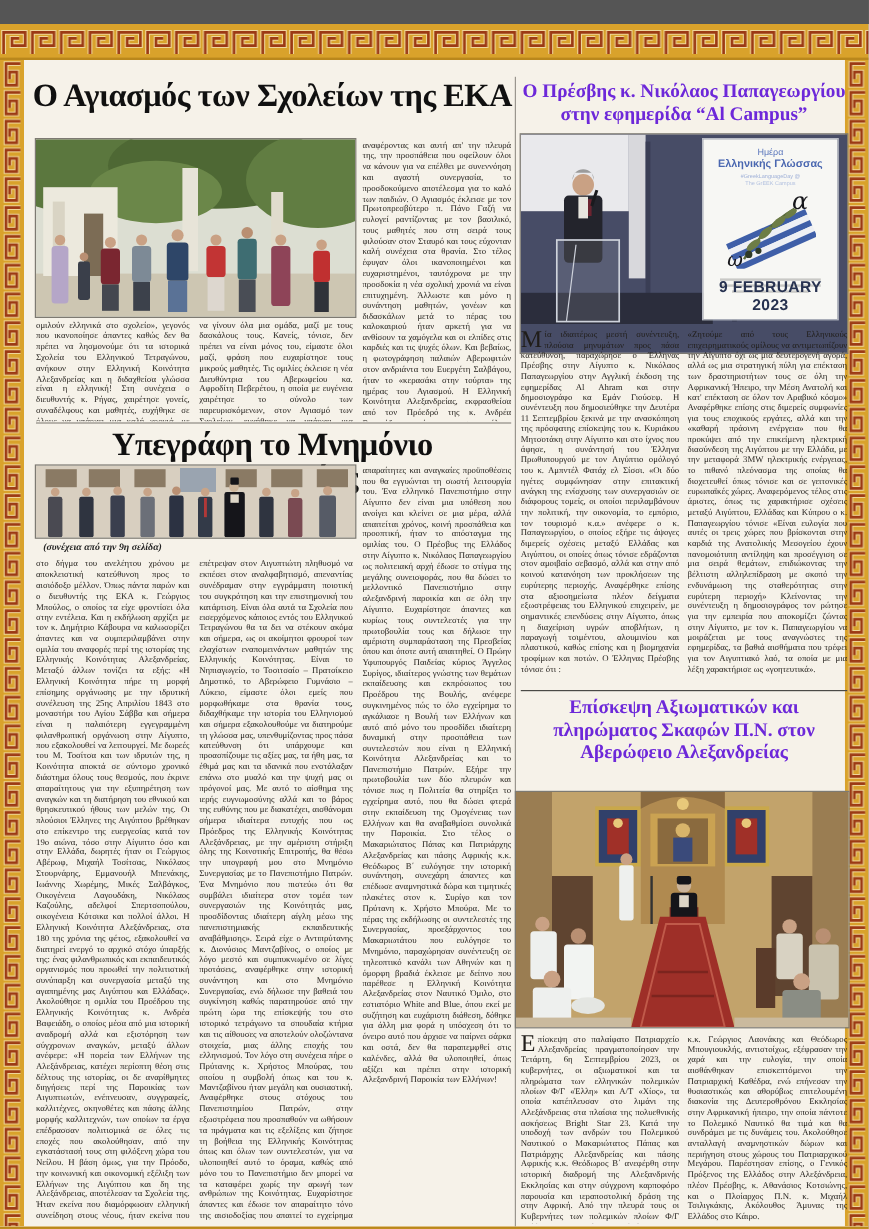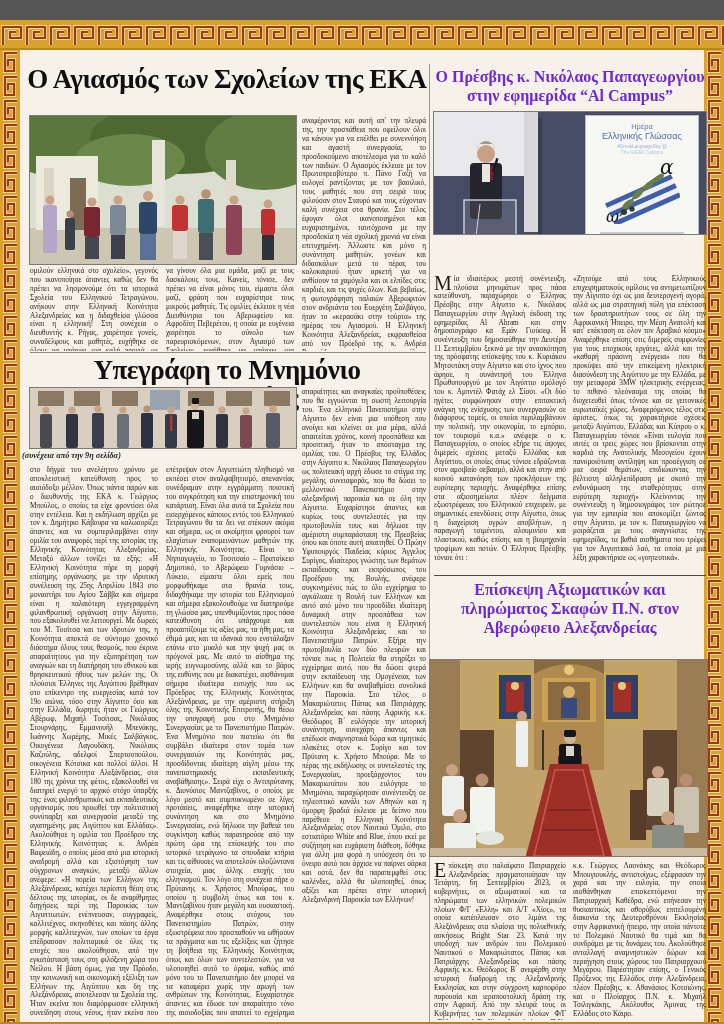--- a/index.html
+++ b/index.html
@@ -17,21 +17,21 @@
   .h-med{position:absolute;font-weight:700;font-size:16px;line-height:1.18;text-align:center;color:#6d28d9;}
   .caption{position:absolute;font-size:8.2px;font-weight:700;font-style:italic;color:#222;}
   .rule{position:absolute;background:#8d8a84;}
   .vrule{position:absolute;width:1px;background:#9a968e;}
   
   .photo{position:absolute;overflow:hidden;background:#d8d4c8;outline:1px solid #7d7a72;}
   .photo svg{display:block;}
   
   .banner-txt{position:absolute;text-align:center;width:100%;left:0;}
   .bn1{font-family:"Liberation Sans",sans-serif;font-size:7.5px;color:#5e79bd;top:6px;}
-  .bn2{font-family:"Liberation Sans",sans-serif;font-size:9px;font-weight:400;color:#4a67b0;top:15px;}
+  .bn2{font-family:"Liberation Sans",sans-serif;font-size:9px;font-weight:700;color:#4a67b0;top:15px;}
   .bn3{font-family:"Liberation Sans",sans-serif;font-size:4.6px;color:#a0b1d8;top:28px;}
   .bn4{font-family:"Liberation Sans",sans-serif;font-size:4.6px;color:#b4c2e0;top:34px;}
   .bn5{font-family:"Liberation Sans",sans-serif;font-size:13px;font-weight:700;color:#273250;bottom:5px;letter-spacing:0.3px;}
   .bnline{position:absolute;height:1.6px;background:#c9c9c6;left:14px;right:14px;}
 </style>
 </head>
 <body>
 
 <div class="page">
 
@@ -149,32 +149,32 @@
           <rect x="162" y="24" width="7" height="7" fill="#ddd6c8"></rect>
         <circle cx="192" cy="22" r="3.6" fill="#c8a488"></circle>
           <rect x="186" y="26" width="12" height="34" rx="2" fill="#2f3440"></rect>
         <circle cx="216" cy="23" r="3.4" fill="#c8a488"></circle>
           <rect x="210" y="27" width="12" height="33" rx="2" fill="#7a4a52"></rect>
         <circle cx="243" cy="21" r="3.8" fill="#c8a488"></circle>
           <rect x="236" y="25" width="14" height="35" rx="2" fill="#565b66"></rect>
       </g>
     </svg>
   </div>
-  <div class="caption" style="left:22px;top:431px;width:266px">(συνέχεια από την 9η σελίδα)</div>
+  <div class="caption" style="left:36px;top:431px;width:266px">(συνέχεια από την 9η σελίδα)</div>
 
   <div class="col" style="left:30px;top:446px;width:128px;height:552px">στο δήγμα του ανελέητου χρόνου με αποκλειστική κατεύθυνση προς το αισιόδοξο μέλλον. Όπως πάντα παρών και ο διευθυντής της ΕΚΑ κ. Γεώργιος Μπούλος, ο οποίος τα είχε φροντίσει όλα στην εντέλεια. Και η εκδήλωση αρχίζει με τον κ. Δημήτριο Κάβουρα να καλωσορίζει άπαντες και να συμπεριλαμβάνει στην ομιλία του αναφορές περί της ιστορίας της Ελληνικής Κοινότητας Αλεξανδρείας. Μεταξύ άλλων τονίζει τα εξής: «Η Ελληνική Κοινότητα πήρε τη μορφή επίσημης οργάνωσης με την ιδρυτική συνέλευση της 25ης Απριλίου 1843 στο μοναστήρι του Αγίου Σάββα και σήμερα είναι η παλαιότερη εγγεγραμμένη φιλανθρωπική οργάνωση στην Αίγυπτο, που εξακολουθεί να λειτουργεί. Με δωρεές του Μ. Τοσίτσα και των ιδρυτών της, η Κοινότητα αποκτά σε σύντομο χρονικό διάστημα όλους τους θεσμούς, που έκρινε απαραίτητους για την εξυπηρέτηση των αναγκών και τη διατήρηση του εθνικού και θρησκευτικού ήθους των μελών της. Οι πλούσιοι Έλληνες της Αιγύπτου βρέθηκαν στο επίκεντρο της ευεργεσίας κατά τον 19ο αιώνα, τόσο στην Αίγυπτο όσο και στην Ελλάδα, δωρητές ήταν οι Γεώργιος Αβέρωφ, Μιχαήλ Τοσίτσας, Νικόλαος Στουρνάρης, Εμμανουήλ Μπενάκης, Ιωάννης Χωρέμης, Μικές Σαλβάγκος, Οικογένεια Λαγουδάκη, Νικόλαος Καζούλης, αδελφοί Σπερτσοπούλου, οικογένεια Κότσικα και πολλοί άλλοι. Η Ελληνική Κοινότητα Αλεξάνδρειας, στα 180 της χρόνια της φέτος, εξακολουθεί να διατηρεί ενεργό το αρχικό στόχο ύπαρξής της: ένας φιλανθρωπικός και εκπαιδευτικός οργανισμός που προωθεί την πολιτιστική συνύπαρξη και συνεργασία μεταξύ της αγαπημένης μας Αιγύπτου και Ελλάδας». Ακολούθησε η ομιλία του Προέδρου της Ελληνικής Κοινότητας κ. Ανδρέα Βαφειάδη, ο οποίος μέσα από μια ιστορική αναδρομή αλλά και εξιστόρηση των σύγχρονων αναγκών, μεταξύ άλλων ανέφερε: «Η πορεία των Ελλήνων της Αλεξάνδρειας, κατέχει περίοπτη θέση στις δέλτους της ιστορίας, οι δε αναρίθμητες διηγήσεις περί της Παροικίας των Αιγυπτιωτών, ενέπνευσαν, συγγραφείς, καλλιτέχνες, σκηνοθέτες και πάσης άλλης μορφής καλλιτεχνών, των οποίων τα έργα επέδρασσαν πολιτισμικά σε όλες τις εποχές που ακολούθησαν, από την εγκατάστασή τους στη φιλόξενη χώρα του Νείλου. Η βάση όμως, για την Πρόοδο, την κοινωνική και οικονομική εξέλιξη των Ελλήνων της Αιγύπτου και δη της Αλεξάνδρειας, αποτέλεσαν τα Σχολεία της. Ήταν εκείνα που διαμόρφωσαν ελληνική συνείδηση στους νέους, ήταν εκείνα που δεν</div>
   <div class="col" style="left:166px;top:446px;width:128px;height:552px">επέτρεψαν στον Αιγυπτιώτη πληθυσμό να εκπέσει στον αναλφαβητισμό, απεναντίας συνέδραμαν στην εγγράμματη ποιοτική του συγκρότηση και την επιστημονική του κατάρτιση. Είναι όλα αυτά τα Σχολεία που εισερχόμενος κάποιος εντός του Ελληνικού Τετραγώνου θα τα δει να στέκουν ακόμα και σήμερα, ως οι ακοίμητοι φρουροί των ελαχίστων εναπομεινάντων μαθητών της Ελληνικής Κοινότητας. Είναι το Νηπιαγωγείο, το Τοσιτσαίο – Πρατσίκειο Δημοτικό, το Αβερώφειο Γυμνάσιο – Λύκειο, είμαστε όλοι εμείς που μορφωθήκαμε στα θρανία τους, διδαχθήκαμε την ιστορία του Ελληνισμού και σήμερα εξακολουθούμε να διατηρούμε τη γλώσσα μας, υπενθυμίζοντας προς πάσα κατεύθυνση ότι υπάρχουμε και προασπίζουμε τις αξίες μας, τα ήθη μας, τα έθιμά μας και τα ιδανικά που ενστάλαξαν επάνω στο μυαλό και την ψυχή μας οι πρόγονοί μας. Με αυτό το αίσθημα της ιερής ευγνωμοσύνης αλλά και το βάρος της ευθύνης που με διακατέχει, αισθάνομαι σήμερα ιδιαίτερα ευτυχής που ως Πρόεδρος της Ελληνικής Κοινότητας Αλεξάνδρειας, με την αμέριστη στήριξη όλης της Κοινοτικής Επιτροπής, θα θέσω την υπογραφή μου στο Μνημόνιο Συνεργασίας με το Πανεπιστήμιο Πατρών. Ένα Μνημόνιο που πιστεύω ότι θα συμβάλει ιδιαίτερα στον τομέα των συνεργασιών της Κοινότητάς μας, προσδίδοντας ιδιαίτερη αίγλη μέσω της πανεπιστημιακής εκπαιδευτικής αναβάθμισης». Σειρά είχε ο Αντιπρύτανης κ. Διονύσιος Μαντζαβίνος, ο οποίος με λόγο μεστό και συμπυκνωμένο σε λίγες προτάσεις, αναφέρθηκε στην ιστορική συνάντηση και στο Μνημόνιο Συνεργασίας, ενώ δήλωσε την βαθειά του συγκίνηση καθώς παρατηρούσε από την πρώτη ώρα της επίσκεψής του στο ιστορικό τετράγωνο τα σπουδαία κτήρια και τις αίθουσες να αποτελούν ολοζώντανα στοιχεία, μιας άλλης εποχής του ελληνισμού. Τον λόγο στη συνέχεια πήρε ο Πρύτανης κ. Χρήστος Μπούρας, του οποίου η συμβολή όπως και του κ. Μαντζαβίνου ήταν μεγάλη και ουσιαστική. Αναφέρθηκε στους στόχους του Πανεπιστημίου Πατρών, στην εξωστρέφεια που προσπαθούν να ωθήσουν τα πράγματα και τις εξελίξεις και ζήτησε τη βοήθεια της Ελληνικής Κοινότητας όπως και όλων των συντελεστών, για να υλοποιηθεί αυτό το όραμα, καθώς από μόνο του το Πανεπιστήμιο δεν μπορεί να τα καταφέρει χωρίς την αρωγή των ανθρώπων της Κοινότητας. Ευχαρίστησε άπαντες και έδωσε τον απαραίτητο τόνο της αισιοδοξίας που απαιτεί το εγχείρημα αυτό, έτσι ώστε να υλοποιηθεί με όλες τις</div>
   <div class="col" style="left:302px;top:368px;width:124px;height:630px">απαραίτητες και αναγκαίες προϋποθέσεις που θα εγγυώνται τη σωστή λειτουργία του. Ένα ελληνικό Πανεπιστήμιο στην Αίγυπτο δεν είναι μια υπόθεση που ανοίγει και κλείνει σε μια μέρα, αλλά απαιτείται χρόνος, κοινή προσπάθεια και προοπτική, ήταν το απόσταγμα της ομιλίας του. Ο Πρέσβυς της Ελλάδος στην Αίγυπτο κ. Νικόλαος Παπαγεωργίου ως πολιτειακή αρχή έδωσε το στίγμα της μεγάλης συνεισφοράς, που θα δώσει το μελλοντικό Πανεπιστήμιο στην αλεξανδρινή παροικία και σε όλη την Αίγυπτο. Ευχαρίστησε άπαντες και κυρίως τους συντελεστές για την πρωτοβουλία τους και δήλωσε την αμέριστη συμπαράσταση της Πρεσβείας όπου και όποτε αυτή απαιτηθεί. Ο Πρώην Υφυπουργός Παιδείας κύριος Άγγελος Συρίγος, ιδιαίτερος γνώστης των θεμάτων εκπαίδευσης και εκπρόσωπος του Προέδρου της Βουλής, ανέφερε συγκινημένος πώς το όλο εγχείρημα το αγκάλιασε η Βουλή των Ελλήνων και αυτό από μόνο του προσδίδει ιδιαίτερη δυναμική στην προσπάθεια των συντελεστών που είναι η Ελληνική Κοινότητα Αλεξανδρείας και το Πανεπιστήμιο Πατρών. Εξήρε την πρωτοβουλία των δύο πλευρών και τόνισε πως η Πολιτεία θα στηρίξει το εγχείρημα αυτό, που θα δώσει φτερά στην εκπαίδευση της Ομογένειας των Ελλήνων και θα αναβαθμίσει συνολικά την Παροικία. Στο τέλος ο Μακαριώτατος Πάπας και Πατριάρχης Αλεξανδρείας και πάσης Αφρικής κ.κ. Θεόδωρος Β΄ ευλόγησε την ιστορική συνάντηση, συνεχάρη άπαντες και επέδωσε αναμνηστικά δώρα και τιμητικές πλακέτες στον κ. Συρίγο και τον Πρύτανη κ. Χρήστο Μπούρα. Με το πέρας της εκδήλωσης οι συντελεστές της Συνεργασίας, προεξάρχοντος του Μακαριωτάτου που ευλόγησε το Μνημόνιο, παραχώρησαν συνέντευξη σε τηλεοπτικό κανάλι των Αθηνών και η όμορφη βραδιά έκλεισε με δείπνο που παρέθεσε η Ελληνική Κοινότητα Αλεξανδρείας στον Ναυτικό Όμιλο, στο εστιατόριο White and Blue, όπου εκεί με συζήτηση και ευχάριστη διάθεση, δόθηκε για άλλη μια φορά η υπόσχεση ότι το όνειρο αυτό που άρχισε να παίρνει σάρκα και οστά, δεν θα παραπεμφθεί στις καλένδες, αλλά θα υλοποιηθεί, όπως αξίζει και πρέπει στην ιστορική Αλεξανδρινή Παροικία των Ελλήνων!</div>
 
   <div class="h-med" style="left:432px;top:48px;width:276px">
     <div>Ο Πρέσβης κ. Νικόλαος Παπαγεωργίου</div>
     <div>στην εφημερίδα “Al Campus”</div>
   </div>
 
-  <div class="photo" style="left:434px;top:92px;width:272px;height:122px;background:#474c66">
+  <div class="photo" style="left:434px;top:92px;width:272px;height:182px;background:#474c66">
     <svg class="abs" style="left:0;top:0" width="272" height="158" viewBox="0 0 272 158">
       <rect width="272" height="158" fill="#474c66"></rect>
       <rect x="0" y="0" width="90" height="64" fill="#e9e9ec"></rect>
       <rect x="90" y="0" width="14" height="120" fill="#d8d8dc"></rect>
       <rect x="104" y="6" width="4" height="150" fill="#3a3e55"></rect>
       <rect x="176" y="6" width="4" height="150" fill="#3a3e55"></rect>
       <rect x="0" y="132" width="160" height="26" fill="#2b2d3c"></rect>
 
       <g>
         <circle cx="52" cy="42" r="9" fill="#c9a184"></circle>

